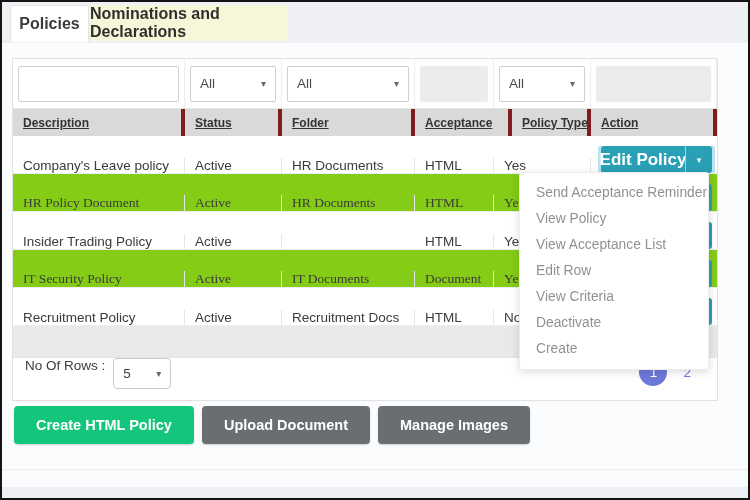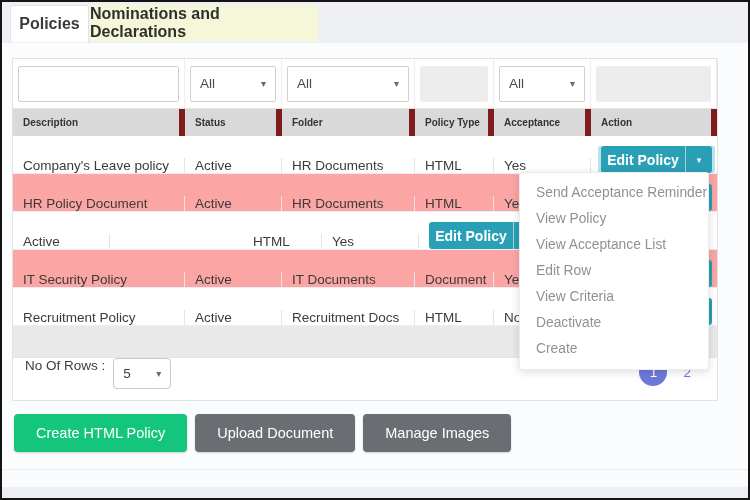--- a/index.html
+++ b/index.html
@@ -4,72 +4,72 @@
 <style>
   html,body{margin:0;padding:0;}
   body{width:750px;height:500px;overflow:hidden;font-family:"Liberation Sans",sans-serif;}
   .frame{position:relative;width:746px;height:496px;border:2px solid #141414;background:#fbfcfd;overflow:hidden;}
 
   
   .tabbar{position:absolute;left:0;top:0;width:100%;height:41px;background:#eef0f4;}
   .tab{position:absolute;top:3px;height:36px;display:flex;align-items:center;justify-content:center;
        font-size:16px;font-weight:bold;color:#3a3a3a;border-radius:3px 3px 0 0;cursor:pointer;}
   .tab.active{left:8px;width:77px;background:#ffffff;border:1px solid #e3e3e3;border-bottom:none;}
-  .tab.inactive{left:88px;width:228px;background:#f6f6d8;color:#2f2f2f;}
+  .tab.inactive{left:88px;width:198px;background:#f6f6d8;color:#2f2f2f;}
 
   
   .card{position:absolute;left:10px;top:56px;width:704px;background:#ffffff;border:1px solid #e2e2e2;}
   .trow{display:flex;width:704px;}
   .cell{box-sizing:border-box;border-right:1px solid #e3e5e8;padding-left:10px;display:flex;align-items:center;
         font-size:13.5px;color:#3b3b3b;overflow:hidden;white-space:nowrap;}
   .cell:last-child{border-right:none;}
   .c1{width:172px;} .c2{width:97px;} .c3{width:133px;} .c4{width:79px;} .c5{width:97px;} .c6{width:126px;}
 
   .filterrow{height:49px;border-bottom:1px solid #e3e5e8;}
   .filterrow .cell{border-right:1px solid #eceef1;padding:0 5px 0 5px;}
   .f-input{width:100%;height:36px;box-sizing:border-box;border:1px solid #cfcfcf;border-radius:2px;background:#fff;
            font-family:inherit;font-size:13px;padding:0 8px;outline:none;}
   .f-select{width:100%;height:36px;box-sizing:border-box;border:1px solid #cfcfcf;border-radius:2px;background:#fff;
             display:flex;align-items:center;justify-content:space-between;padding:0 9px;font-size:13.5px;color:#4a4a4a;cursor:pointer;}
   .f-caret{font-size:10px;color:#6a6a6a;}
   .f-disabled{width:100%;height:36px;background:#ececec;border-radius:2px;}
 
   .headrow{height:27px;background:#d9d9d9;}
-  .headrow .cell{font-weight:bold;font-size:10px;color:#333;border-right:6px solid #7f1d1d;}
+  .headrow .cell{font-weight:bold;font-size:12px;color:#333;border-right:4px solid #7f1d1d;text-decoration:underline;}
 
   .datarow{height:37px;border-bottom:1px solid #eceef1;align-items:flex-end;}
-  .datarow.alt{background:#fca5a5;}
+  .datarow.alt{background:#84cc16;font-family:Liberation Serif, serif;}
 
   .stripe{height:31px;background:#e9e9e9;border-bottom:1px solid #e3e5e8;}
 
   .footrow{height:42px;display:flex;align-items:flex-start;padding:0 12px;box-sizing:border-box;font-size:13.5px;color:#3c3c3c;}
   .rows-select{margin-left:8px;width:58px;height:31px;border:1px solid #c9c9c9;border-radius:4px;display:flex;
                align-items:center;justify-content:space-between;padding:0 9px;box-sizing:border-box;color:#3c3c3c;cursor:pointer;}
   .pager{margin-left:auto;display:flex;align-items:center;gap:16px;margin-right:14px;}
   .page-circle{width:28px;height:28px;border-radius:50%;background:#6d79d8;color:#fff;display:flex;align-items:center;
                justify-content:center;font-size:13.5px;cursor:pointer;}
   .page-num{color:#6d79d8;font-size:13.5px;cursor:pointer;}
 
   
   .splitbtn{display:flex;height:27px;border-radius:3px;overflow:visible;cursor:pointer;}
-  .splitbtn .main{background:#2aa0b7;color:#fff;font-weight:bold;font-size:14px;display:flex;align-items:center;
+  .splitbtn .main{background:#2aa0b7;color:#fff;font-weight:bold;font-size:17px;display:flex;align-items:center;
                   justify-content:center;width:84px;border-radius:3px 0 0 3px;}
   .splitbtn .caret{background:#2aa0b7;color:#fff;width:26px;display:flex;align-items:center;justify-content:center;
                    font-size:9px;border-left:1px solid rgba(255,255,255,.55);border-radius:0 3px 3px 0;}
   .splitbtn.focused{box-shadow:0 0 0 3px #b9e3ed;border-radius:3px;}
 
   
   .menu{position:absolute;left:517px;top:170px;width:188px;background:#fff;border:1px solid #ececec;border-radius:3px;
         box-shadow:0 2px 10px rgba(0,0,0,.14);padding:7px 0;z-index:20;}
   .menu-item{padding:4px 16px;font-size:13.8px;color:#8f9193;line-height:18px;cursor:pointer;white-space:nowrap;}
 
   
   .btnbar{position:absolute;left:12px;top:404px;display:flex;gap:8px;}
-  .bigbtn{height:38px;border:none;border-radius:4px;color:#fff;font-family:inherit;font-size:14.5px;font-weight:normal;
-          padding:0 22px;cursor:pointer;box-shadow:0 1px 2px rgba(0,0,0,.18);margin-top:8px;}
+  .bigbtn{height:38px;border:none;border-radius:4px;color:#fff;font-family:inherit;font-size:14.5px;font-weight:bold;
+          padding:0 22px;cursor:pointer;box-shadow:0 1px 2px rgba(0,0,0,.18);}
   .bigbtn.green{background:#14c57c;}
   .bigbtn.gray{background:#6a6e73;}
 
   
   .strip1{position:absolute;left:0;top:467px;width:100%;height:17px;background:#fafbfc;border-top:1px solid #ececec;border-bottom:1px solid #e8eaee;}
   .strip2{position:absolute;left:0;top:485px;width:100%;height:11px;background:#edeff4;}
 </style>
 </head>
 <body>
 
@@ -109,22 +109,22 @@
       </div>
       <div class="cell c6">
         <div class="f-disabled"></div>
       </div>
     </div>
 
     <div class="trow headrow">
       <div class="cell c1">Description</div>
       <div class="cell c2">Status</div>
       <div class="cell c3">Folder</div>
+      <div class="cell c5">Acceptance</div>
       <div class="cell c4">Policy Type</div>
-      <div class="cell c5">Acceptance</div>
       <div class="cell c6">Action</div>
     </div>
 
     <div class="trow datarow">
       <div class="cell c1">Company's Leave policy</div>
       <div class="cell c2">Active</div>
       <div class="cell c3">HR Documents</div>
       <div class="cell c4">HTML</div>
       <div class="cell c5">Yes</div>
       <div class="cell c6">
@@ -147,20 +147,21 @@
         <div class="splitbtn">
           <div class="main">Edit Policy</div>
           <div class="caret">
               <span>▾</span>
             </div>
         </div>
       </div>
     </div>
 
     <div class="trow datarow">
+      <div class="cell c1">Insider Trading Policy</div>
       <div class="cell c2">Active</div>
       <div class="cell c3"></div>
       <div class="cell c4">HTML</div>
       <div class="cell c5">Yes</div>
       <div class="cell c6">
         <div class="splitbtn">
           <div class="main">Edit Policy</div>
           <div class="caret">
               <span>▾</span>
             </div>

